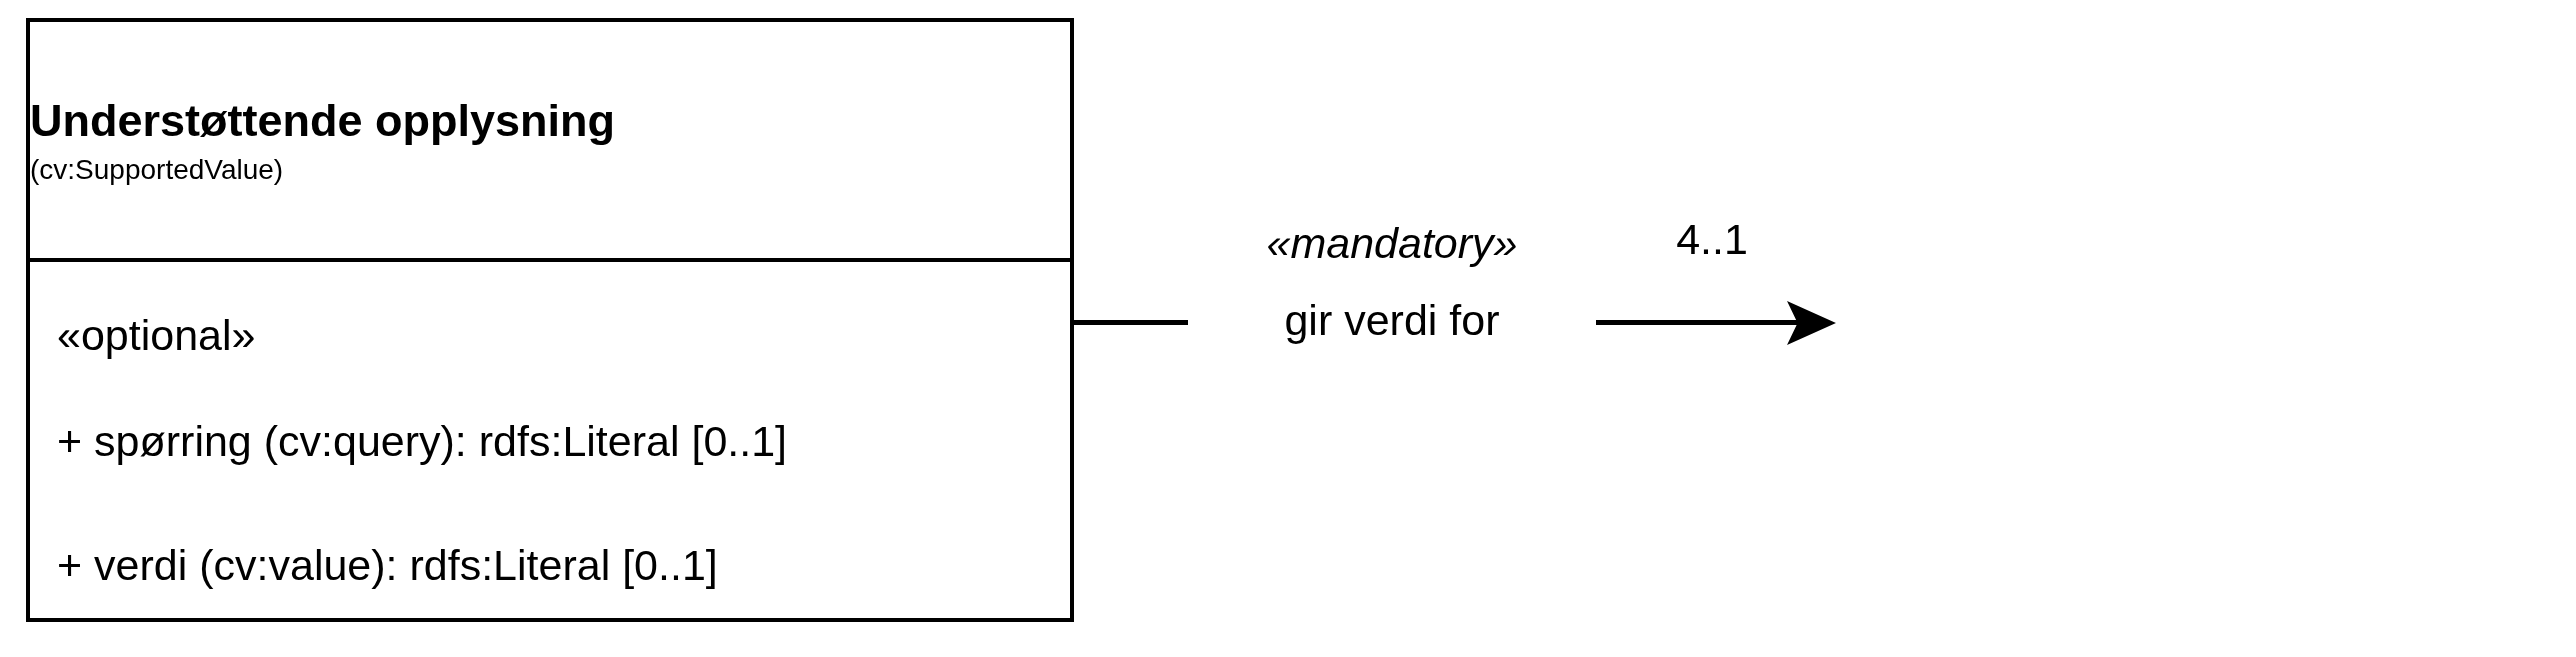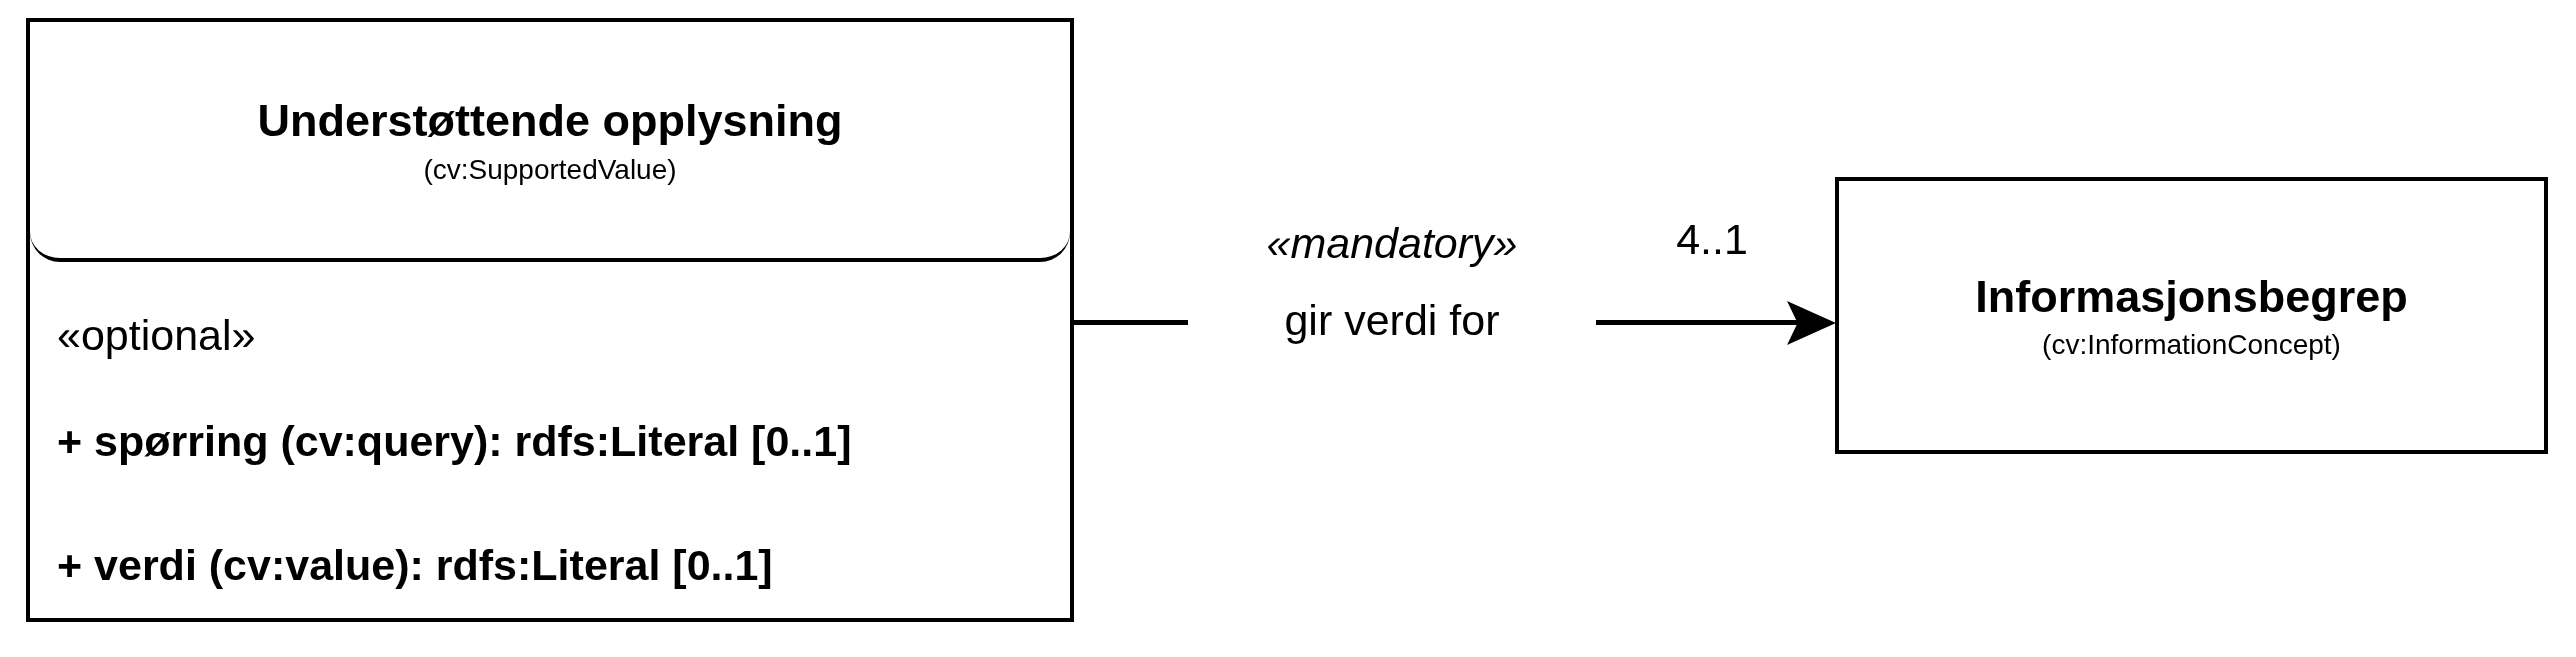--- a/index.html
+++ b/index.html
@@ -44,23 +44,22 @@
   .compartment-header {
     position: absolute;
     left: 0;
     top: 0;
     right: 0;
     height: 240px;
     box-sizing: border-box;
     border-bottom: 4.8px solid #000000;
     display: flex;
     flex-direction: column;
-    align-items: center;
+    align-items: flex-start;
     justify-content: center;
-    border-radius: 30px;
   }
   
   .compartment-attributes {
     position: absolute;
     left: 0;
     top: 240px;
     right: 0;
     bottom: 0;
     padding: 50px 27px 0 27px;
     box-sizing: border-box;
@@ -89,21 +88,21 @@
     white-space: nowrap;
     margin-top: 5.7px;
   }
 
   .attr-line {
     font-size: 43px;
     line-height: 1.1;
     white-space: nowrap;
   }
   .attr-stereotype { margin: 0 0 59px 0; }
-  .attr-item       { margin: 0 0 76px 0; font-weight: bold; }
+  .attr-item       { margin: 0 0 76px 0; }
   .attr-item.last  { margin-bottom: 16px; }
 
   
   .assoc-seg {
     position: absolute;
     height: 4.8px;
     background: #000000;
   }
   #assoc-seg-left  { left: 1074px; top: 320px; width: 114px; }
   #assoc-seg-right { left: 1596px; top: 320px; width: 219px; }
@@ -172,21 +171,15 @@
     <polygon points="0,2 51,25 0,48 11,25" fill="#000000"></polygon>
   </svg>
 
   <div class="assoc-label" id="assoc-name">gir verdi for</div>
 
   <div class="assoc-label" id="assoc-stereotype">«mandatory»</div>
 
 
   <div class="assoc-label" id="assoc-multiplicity">4..1</div>
 
-  <div class="uml-class" id="class-information-concept">
-    <div class="compartment-single">
-      <div class="class-name">Informasjonsbegrep</div>
-      <div class="class-uri">(cv:InformationConcept)</div>
-    </div>
-  </div>
 
 </div>
 
 
 </body></html>

